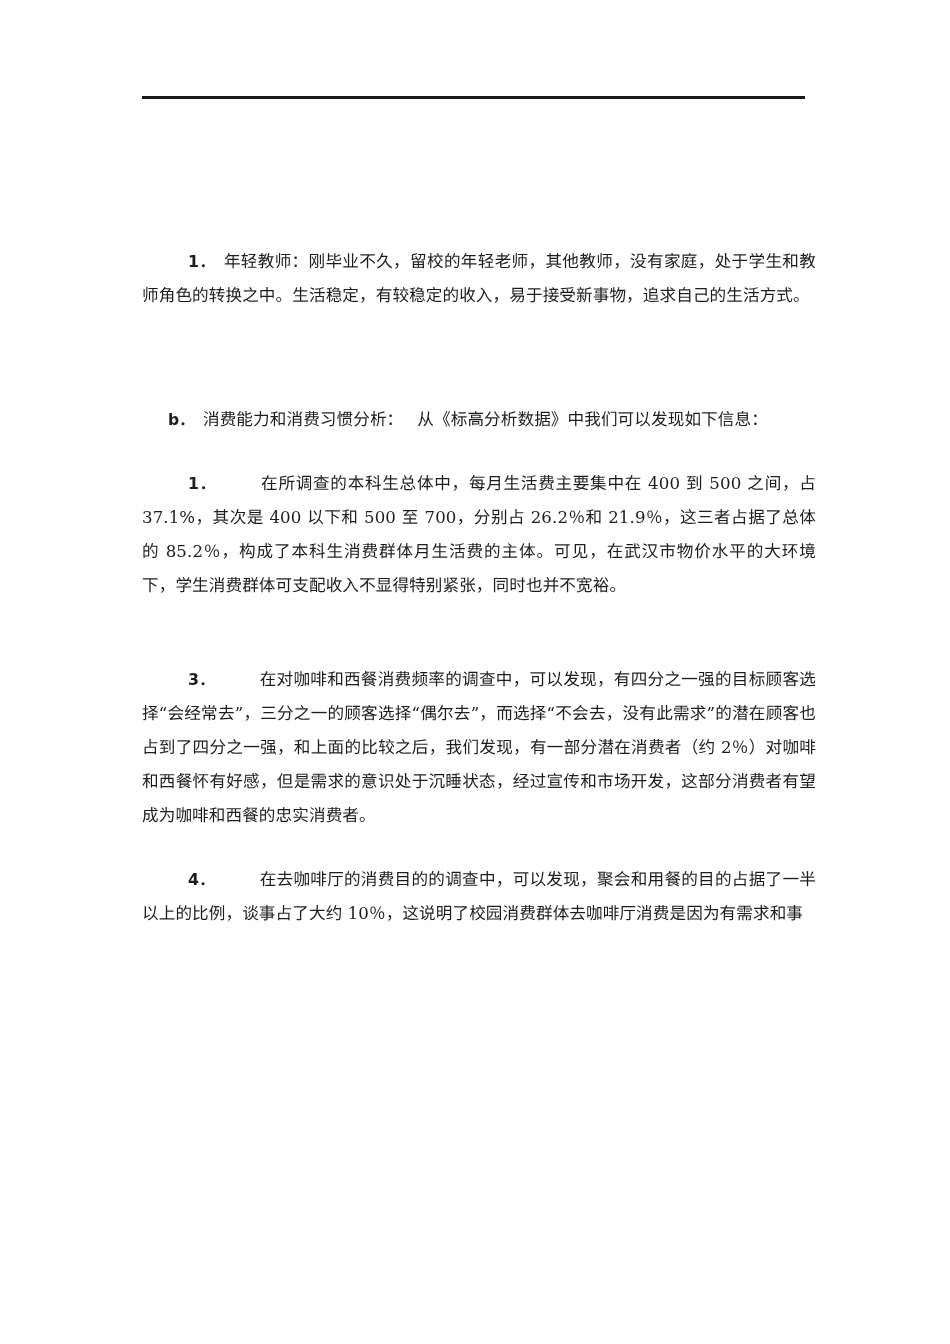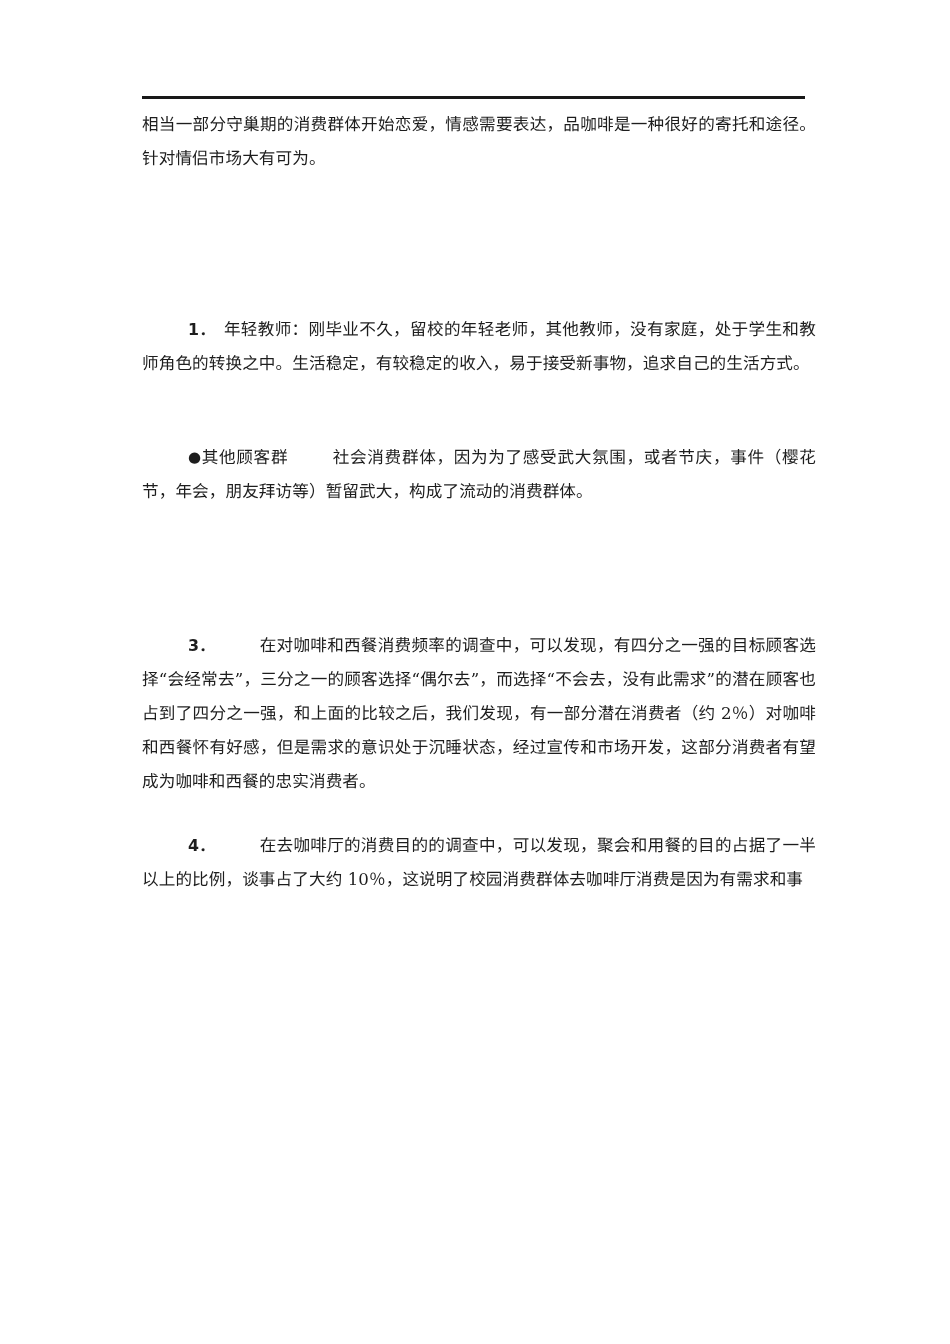--- a/index.html
+++ b/index.html
@@ -84,44 +84,44 @@
   .sp-tiny { display: inline-block; width: 8px; }
 </style>
 </head>
 <body>
 
 <div class="page">
   <div class="content">
 
     <div class="header-rule"></div>
 
-    <p>相当一部分守巢期的消费群体开始恋爱，情感需要表达，品咖啡是一种很好的寄托和途径。针对情侣市场大有可为。</p>
 
     <div class="gap-sm"></div>
 
 
     <div class="gap-xl"></div>
 
 
     <div class="gap-md"></div>
 
     <p class="ind-2"><span class="num">1．</span><span class="sp-tiny"></span><span>年轻教师：刚毕业不久，留校的年轻老师，其他教师，没有家庭，处于学生和教师角色的转换之中。生活稳定，有较稳定的收入，易于接受新事物，追求自己的生活方式。</span></p>
 
     <div class="gap-md"></div>
 
 
     <div class="gap-md"></div>
 
-    <p class="ind-2"><span class="bullet">●</span><span>其他顾客群</span><span class="sp-wide"></span><span>社会消费群体，因为为了感受武大氛围，或者节庆，事件（樱花节，年会，朋友拜访等）暂留武大，构成了流动的消费群体。</span></p>
 
     <div class="gap-md"></div>
 
+    <p class="ind-3"><span class="marker">b．</span><span class="sp-tiny"></span><span>消费能力和消费习惯分析：</span><span class="sp-narrow"></span><span>从《标高分析数据》中我们可以发现如下信息：</span></p>
 
     <div class="gap-md"></div>
 
+    <p class="ind-2"><span class="num">1．</span><span class="sp-wide"></span><span>在所调查的本科生总体中，每月生活费主要集中在 400 到 500 之间，占 37.1%，其次是 400 以下和 500 至 700，分别占 26.2％和 21.9％，这三者占据了总体的 85.2％，构成了本科生消费群体月生活费的主体。可见，在武汉市物价水平的大环境下，学生消费群体可支配收入不显得特别紧张，同时也并不宽裕。</span></p>
 
     <div class="gap-md"></div>
 
 
     <div class="gap-md"></div>
 
     <p class="ind-2"><span class="num">3．</span><span class="sp-wide"></span><span>在对咖啡和西餐消费频率的调查中，可以发现，有四分之一强的目标顾客选择“会经常去”，三分之一的顾客选择“偶尔去”，而选择“不会去，没有此需求”的潜在顾客也占到了四分之一强，和上面的比较之后，我们发现，有一部分潜在消费者（约 2％）对咖啡和西餐怀有好感，但是需求的意识处于沉睡状态，经过宣传和市场开发，这部分消费者有望成为咖啡和西餐的忠实消费者。</span></p>
 
     <div class="gap-md"></div>
 

